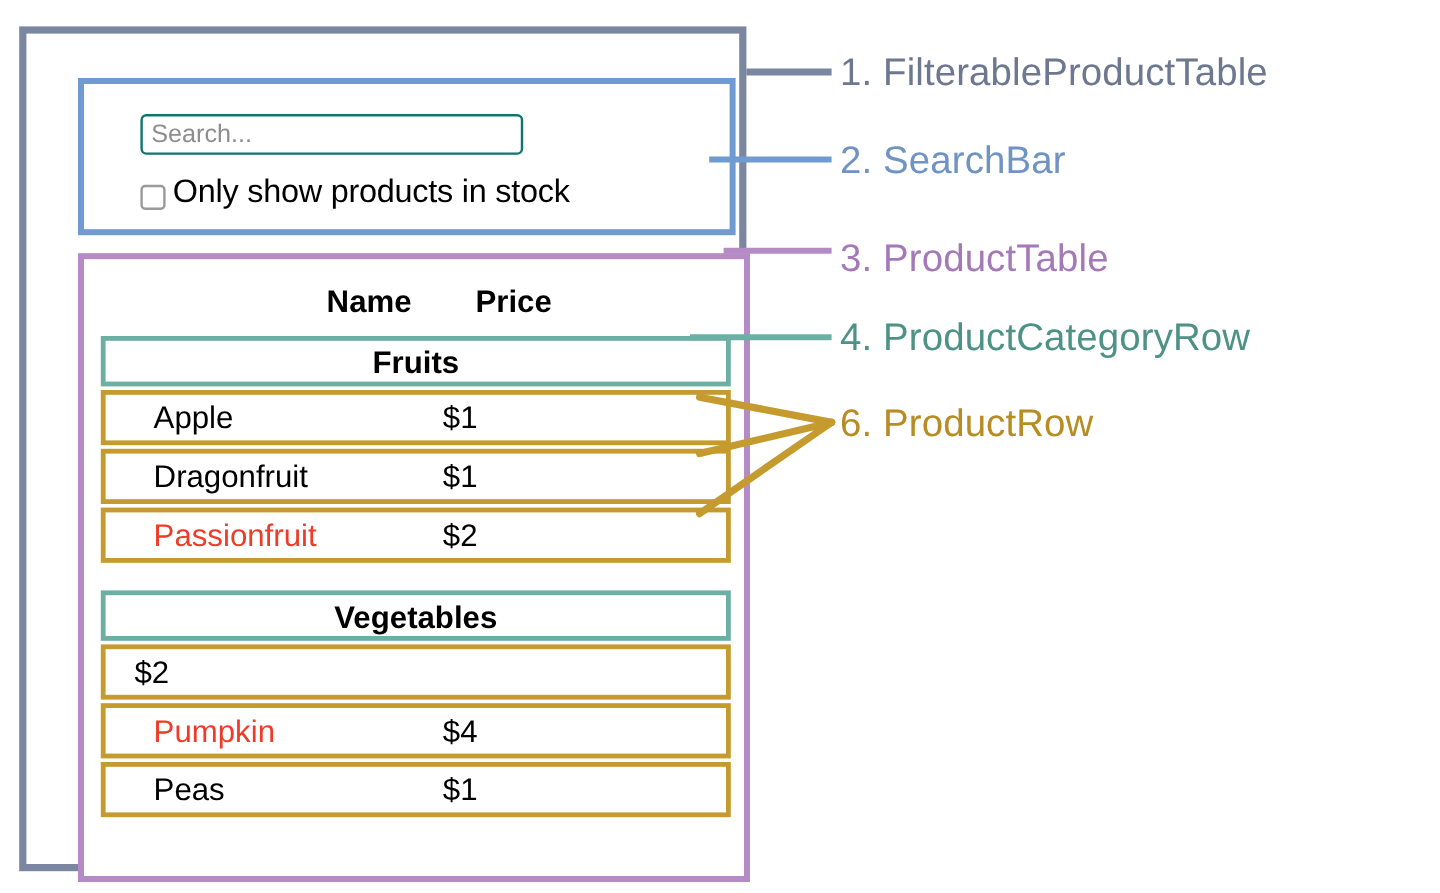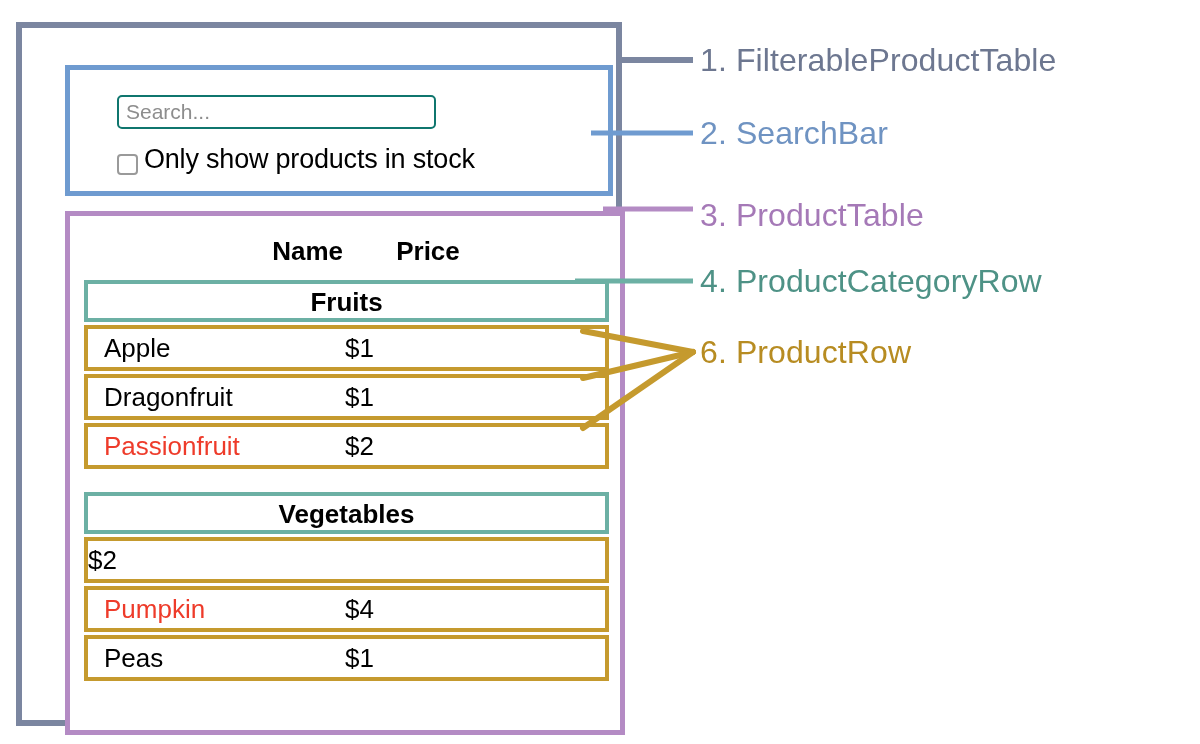--- a/index.html
+++ b/index.html
@@ -141,20 +141,21 @@
   }
 
   .product-row {
     height: 46px;
     box-sizing: border-box;
     border: 4px solid #c59a2e;
     background: #ffffff;
     display: flex;
     align-items: center;
     margin-bottom: 3px;
+    padding-left: 24px;
   }
   .pr-name {
     padding-left: 16px;
     width: 257px;
     box-sizing: border-box;
     font-size: 26px;
     color: #000000;
     white-space: nowrap;
   }
   .pr-name.out-of-stock { color: #ee3b2a; }

